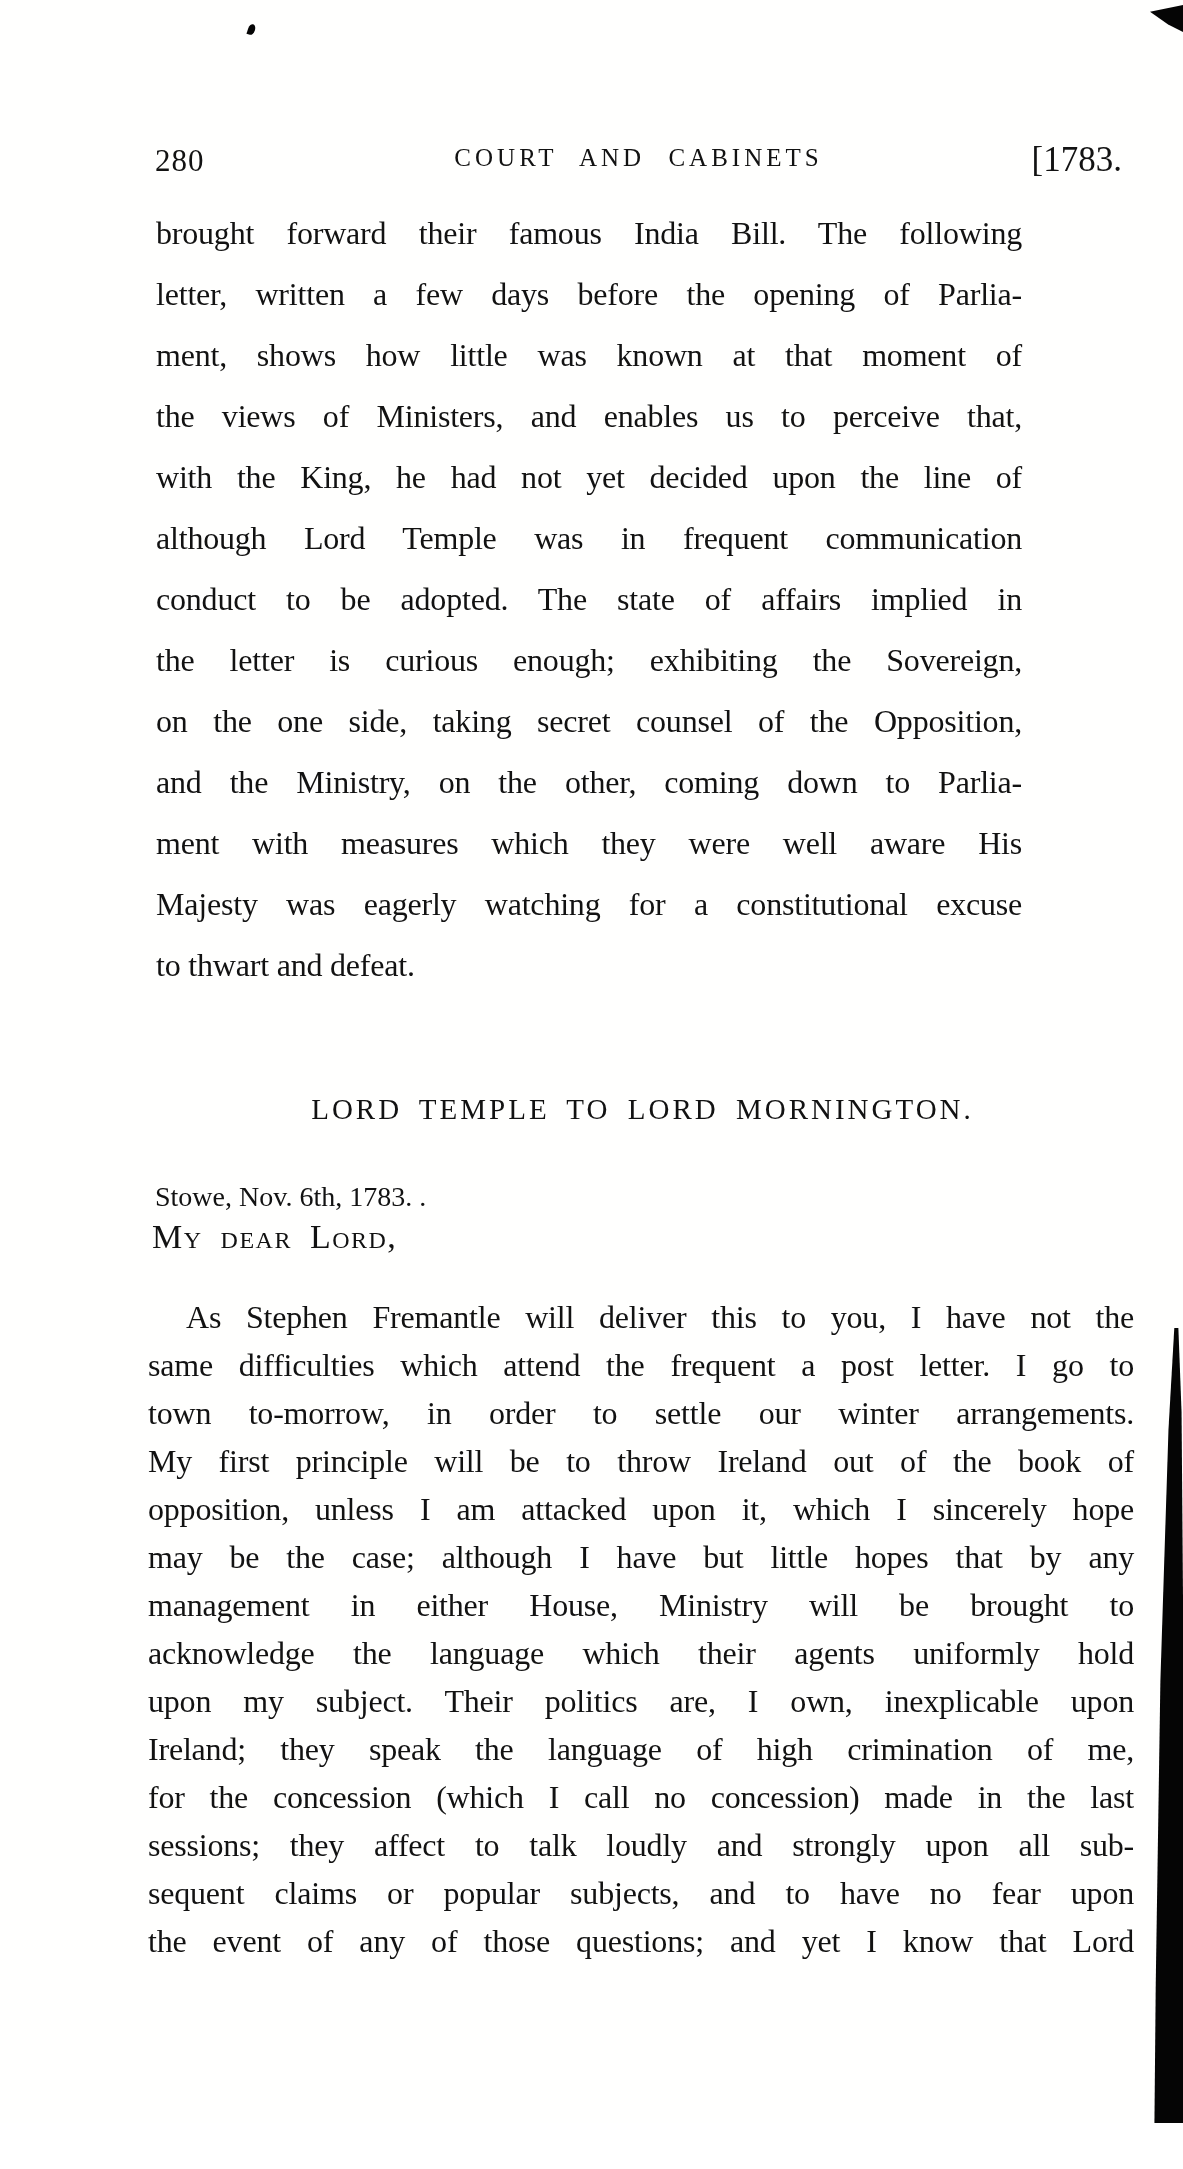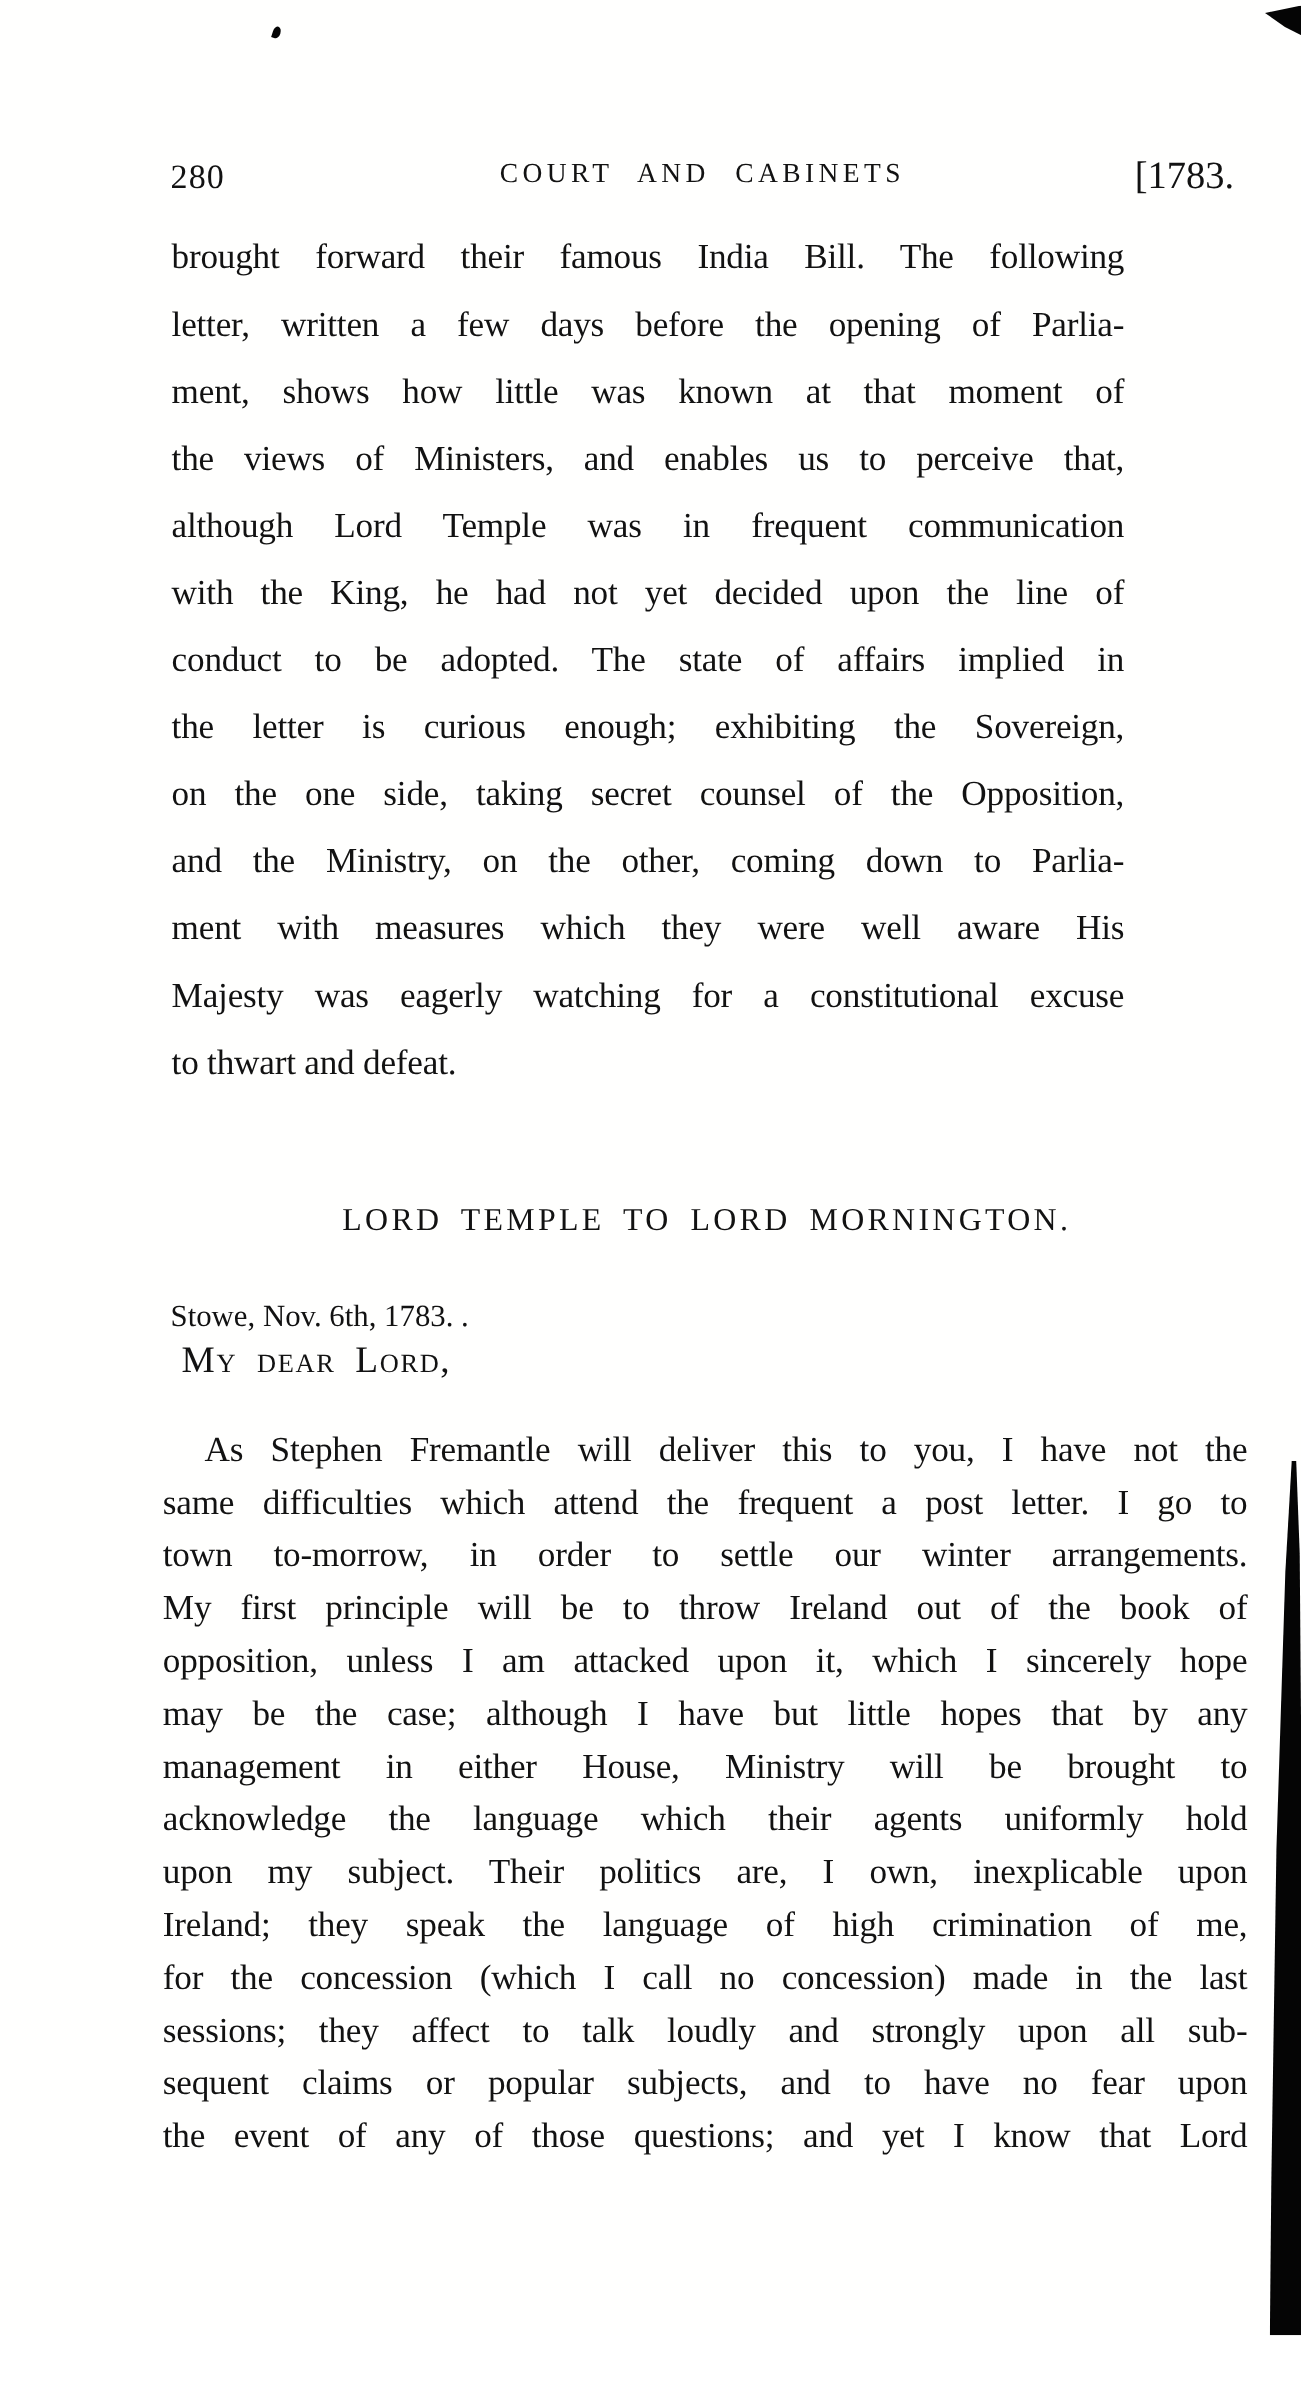--- a/index.html
+++ b/index.html
@@ -37,21 +37,21 @@
   .letter-heading{
     position:absolute;left:155px;top:1093px;width:975px;
     text-align:center;font-size:29px;letter-spacing:3px;word-spacing:7px;
   }
   .dateline{
     position:absolute;left:155px;top:1181px;width:967px;
     font-size:28px;
   }
   .salutation{
     position:absolute;left:152px;top:1218px;
-    font-size:34px;font-variant:small-caps;letter-spacing:1.5px;word-spacing:8px;margin-left:13px;
+    font-size:34px;font-variant:small-caps;letter-spacing:1.5px;word-spacing:8px;
   }
   .letter-body{
     position:absolute;left:148px;top:1266px;width:986px;
     font-size:32px;line-height:48px;letter-spacing:-0.2px;margin-top:27px;
   }
   
   .artifact{position:absolute;background:#050505;}
   .speck{
     left:248px;top:24px;width:7px;height:11px;
     border-radius:60% 60% 60% 0;transform:rotate(18deg);
@@ -78,22 +78,22 @@
     <span class="pagenum">280</span>
     <span class="running-title">COURT AND CABINETS</span>
     <span class="year">[1783.</span>
   </div>
 
   <div class="intro">
       <div class="jline">brought forward their famous India Bill.  The following</div>
       <div class="jline">letter, written a few days before the opening of Parlia-</div>
       <div class="jline">ment, shows how little was known at that moment of</div>
       <div class="jline">the views of Ministers, and enables us to perceive that,</div>
+      <div class="jline">with the King, he had not yet decided upon the line of</div>
       <div class="jline">although Lord Temple was in frequent communication</div>
-      <div class="jline">with the King, he had not yet decided upon the line of</div>
       <div class="jline">conduct to be adopted.  The state of affairs implied in</div>
       <div class="jline">the letter is curious enough; exhibiting the Sovereign,</div>
       <div class="jline">on the one side, taking secret counsel of the Opposition,</div>
       <div class="jline">and the Ministry, on the other, coming down to Parlia-</div>
       <div class="jline">ment with measures which they were well aware His</div>
       <div class="jline">Majesty was eagerly watching for a constitutional excuse</div>
       <div class="jline short">to thwart and defeat.</div>
     </div>
 
   <div class="letter-heading">LORD TEMPLE TO LORD MORNINGTON.</div>

